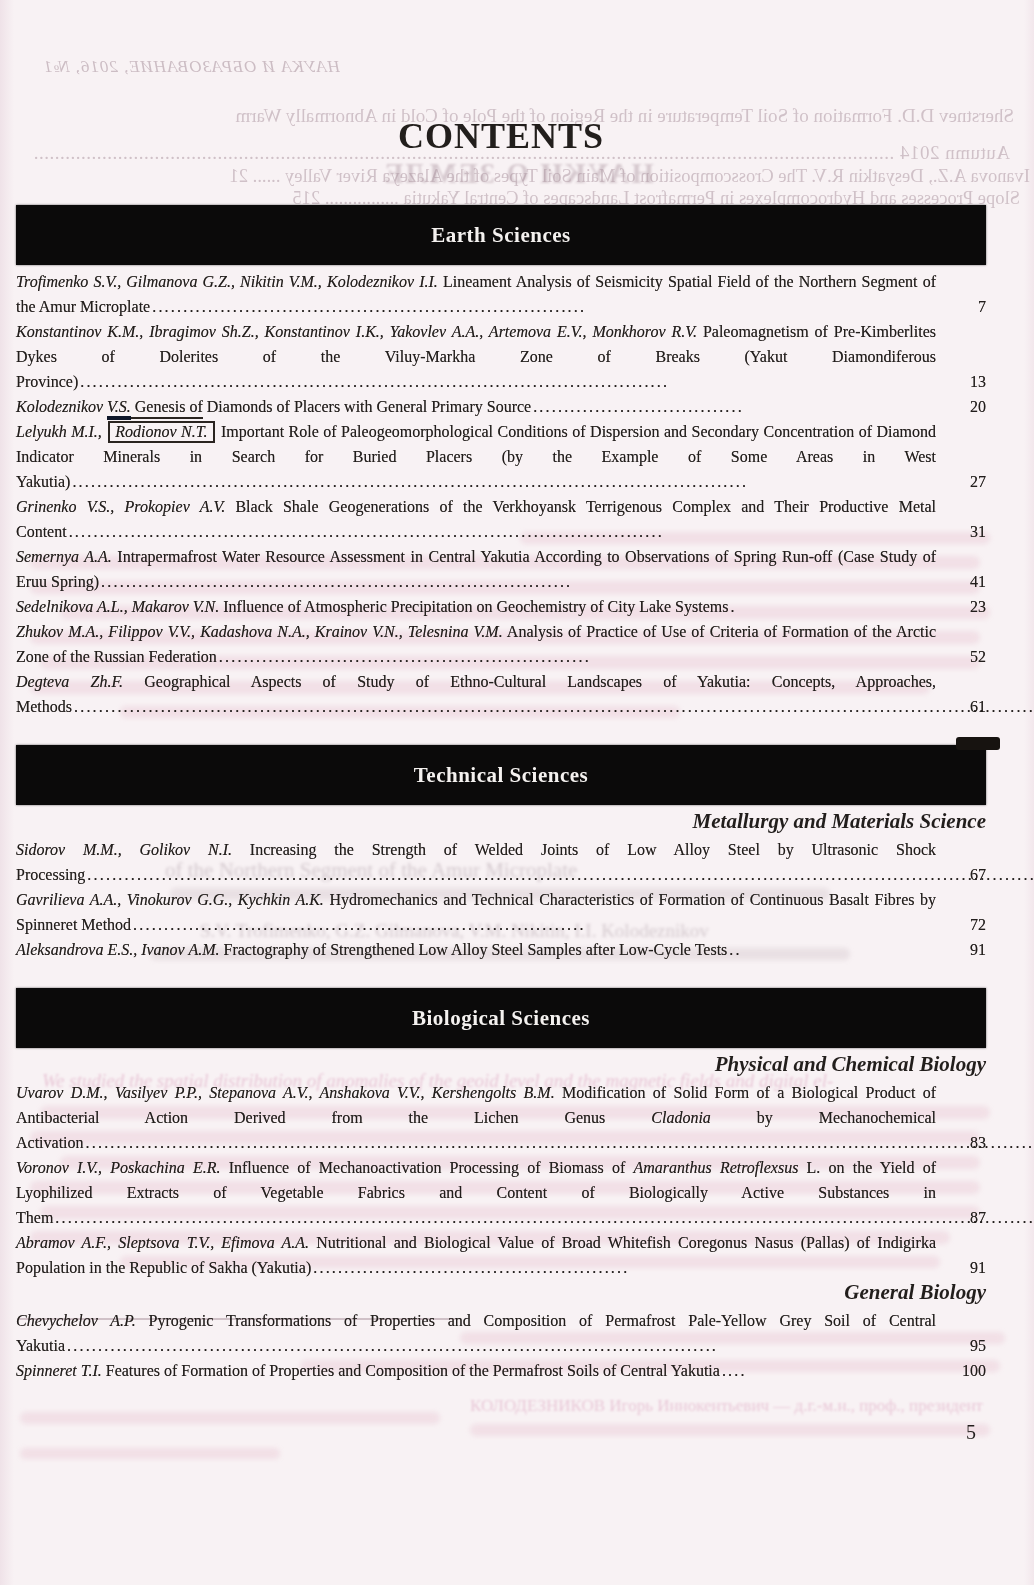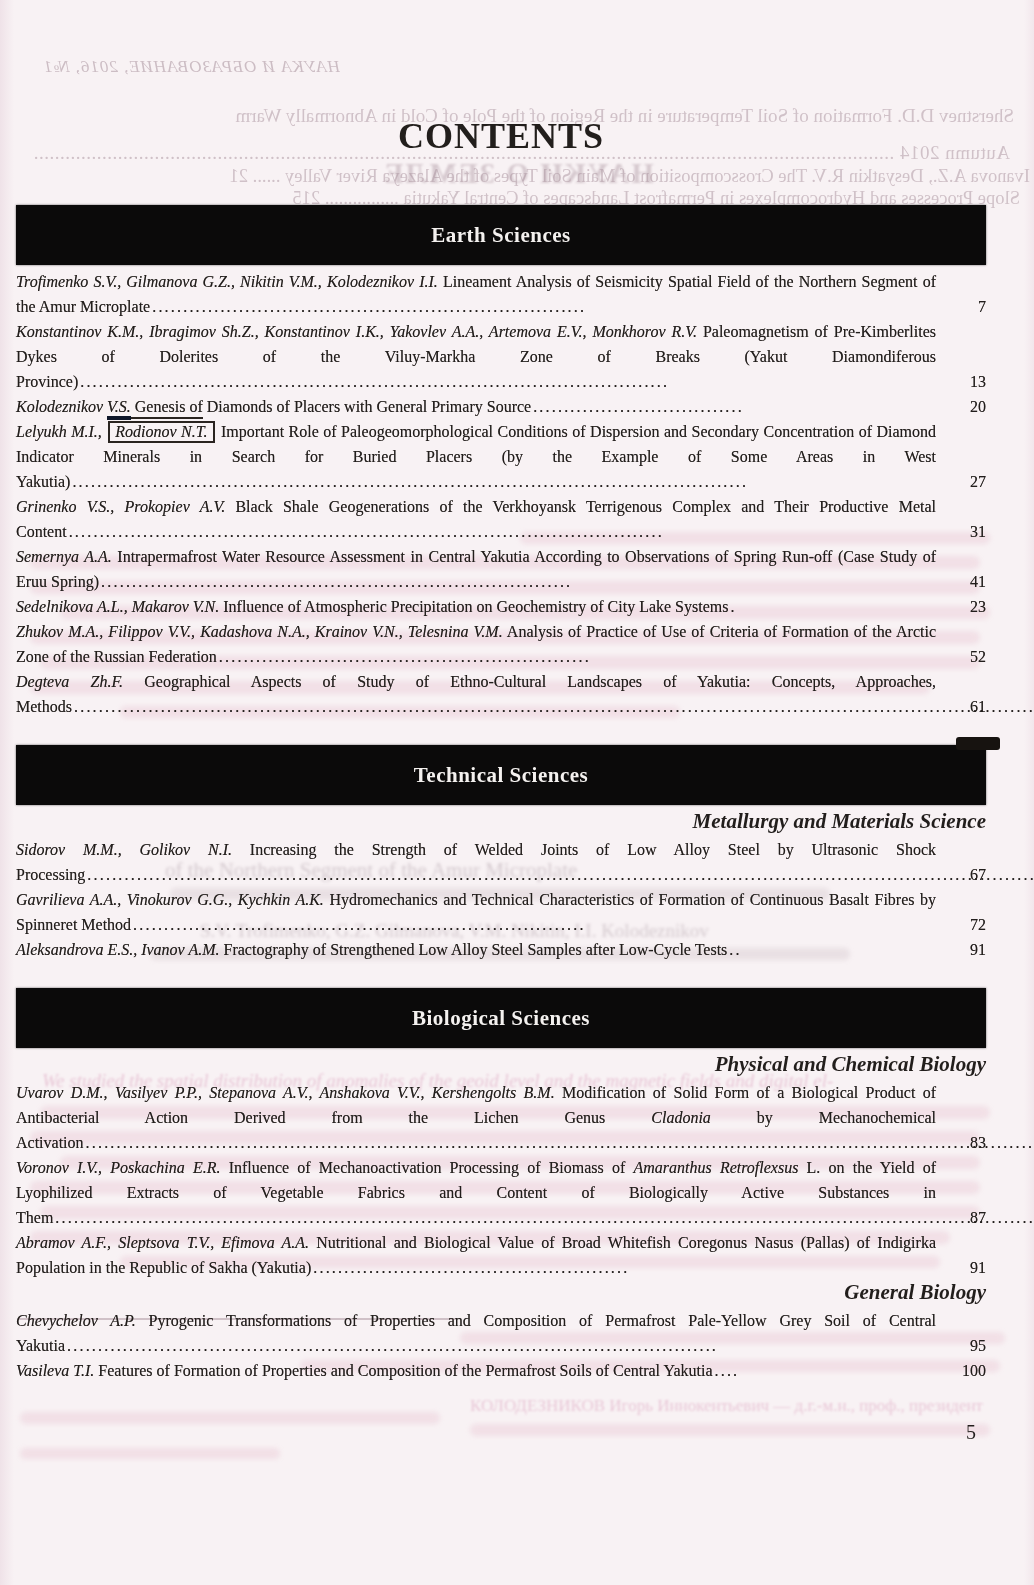--- a/index.html
+++ b/index.html
@@ -109,21 +109,21 @@
         <div class="entry"><span class="entry-text"><span class="seg-authors">Aleksandrova E.S., Ivanov A.M.</span><span class="seg-plain"> Fractography of Strengthened Low Alloy Steel Samples after Low-Cycle Tests</span></span><span class="dots">..</span><span class="pageno">91</span></div>
         <div class="section-bar">
           <span class="section-bar-label">Biological Sciences</span>
         </div>
         <div class="subsection-heading">Physical and Chemical Biology</div>
         <div class="entry"><span class="entry-text"><span class="seg-authors">Uvarov D.M., Vasilyev P.P., Stepanova A.V., Anshakova V.V., Kershengolts B.M.</span><span class="seg-plain"> Modification of Solid Form of a Biological Product of Antibacterial Action Derived from the Lichen Genus </span><span class="seg-italic">Cladonia</span><span class="seg-plain"> by Mechanochemical Activation</span></span><span class="dots">................................................................................................................................................................................................................................................................................................................................................................................................................................................................</span><span class="pageno">83</span></div>
         <div class="entry"><span class="entry-text"><span class="seg-authors">Voronov I.V., Poskachina E.R.</span><span class="seg-plain"> Influence of Mechanoactivation Processing of Biomass of </span><span class="seg-italic">Amaranthus Retroflexsus</span><span class="seg-plain"> L. on the Yield of Lyophilized Extracts of Vegetable Fabrics and Content of Biologically Active Substances in Them</span></span><span class="dots">................................................................................................................................................................................................................................................................................................................................................................................................................................................................</span><span class="pageno">87</span></div>
         <div class="entry"><span class="entry-text"><span class="seg-authors">Abramov A.F., Sleptsova T.V., Efimova A.A.</span><span class="seg-plain"> Nutritional and Biological Value of Broad Whitefish Core­gonus Nasus (Pallas) of Indigirka Population in the Republic of Sakha (Yakutia)</span></span><span class="dots">...................................................</span><span class="pageno">91</span></div>
         <div class="subsection-heading">General Biology</div>
         <div class="entry"><span class="entry-text"><span class="seg-authors">Chevychelov A.P.</span><span class="seg-plain"> Pyrogenic Transformations of Properties and Composition of Permafrost Pale-Yellow Grey Soil of Central Yakutia</span></span><span class="dots">.........................................................................................................</span><span class="pageno">95</span></div>
-        <div class="entry"><span class="entry-text"><span class="seg-authors">Vasileva T.I.</span><span class="seg-plain"> Features of Formation of Properties and Composition of the Permafrost Soils of Central Yakutia</span></span><span class="dots">....</span><span class="pageno">100</span></div>
+        <div class="entry"><span class="entry-text"><span class="seg-authors">Spinneret T.I.</span><span class="seg-plain"> Features of Formation of Properties and Composition of the Permafrost Soils of Central Yakutia</span></span><span class="dots">....</span><span class="pageno">100</span></div>
       </div>
     <div class="folio">5</div>
   </div>
 <div class="smudge smudge-pink" style="left: 520px; top: 532px; width: 470px; height: 12px;"></div>
     <div class="smudge smudge-pink" style="left: 30px; top: 556px; width: 950px; height: 13px;"></div>
     <div class="smudge smudge-pink" style="left: 30px; top: 581px; width: 950px; height: 13px;"></div>
     <div class="smudge smudge-pink" style="left: 60px; top: 606px; width: 930px; height: 13px;"></div>
     <div class="smudge smudge-pink" style="left: 30px; top: 631px; width: 950px; height: 13px;"></div>
     <div class="smudge smudge-pink" style="left: 40px; top: 656px; width: 940px; height: 13px;"></div>
     <div class="smudge smudge-pink" style="left: 30px; top: 681px; width: 900px; height: 13px;"></div>

